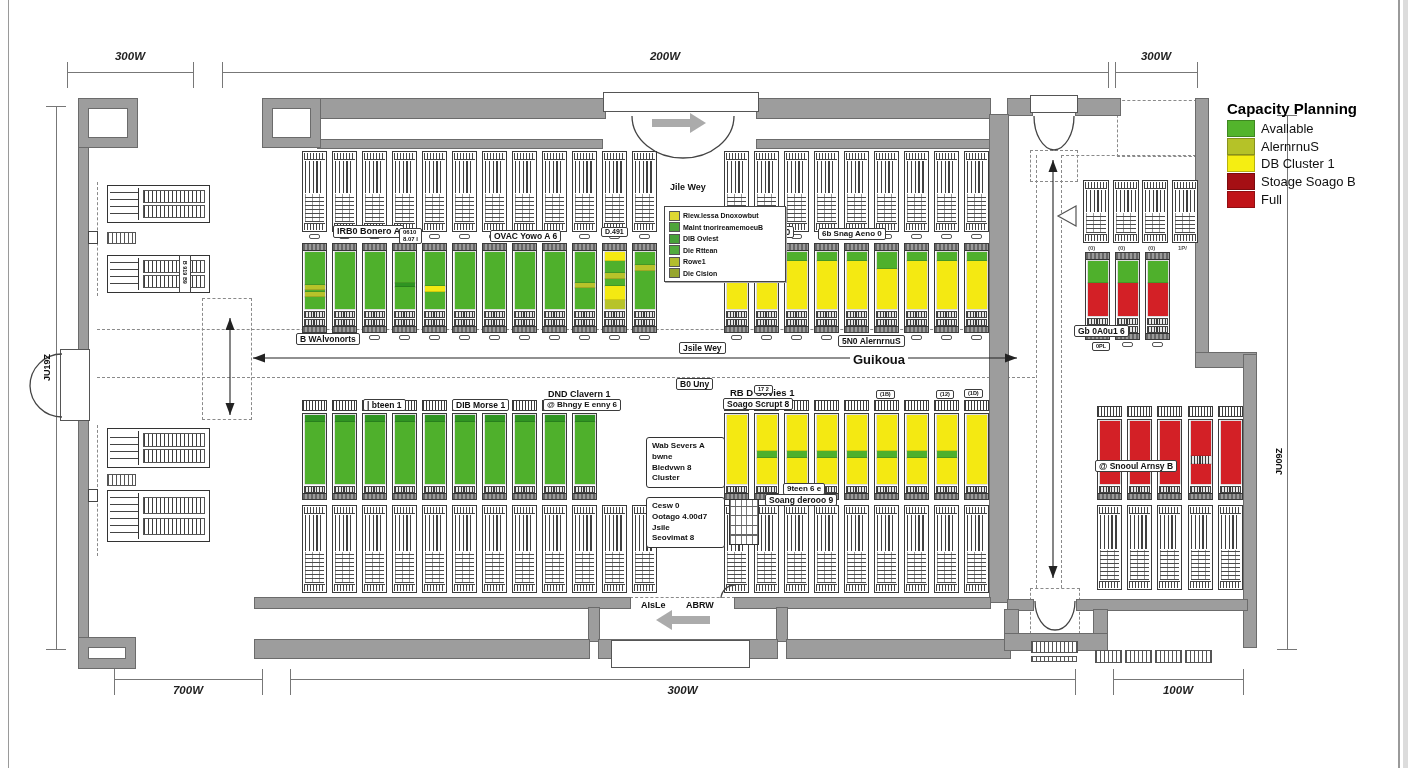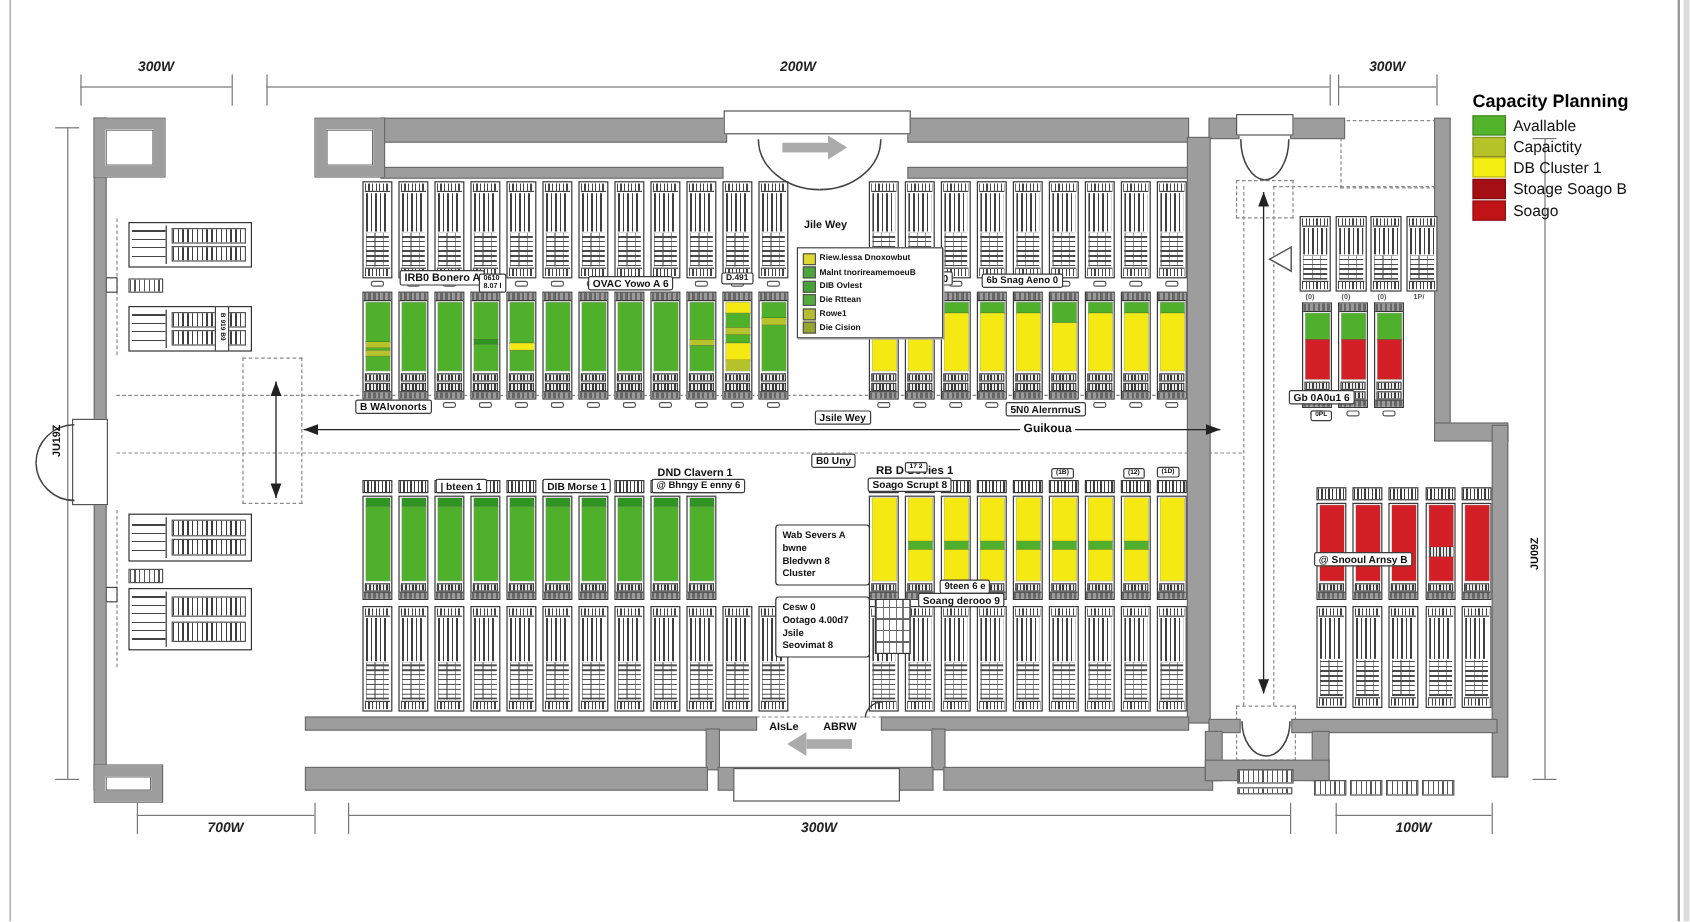--- a/index.html
+++ b/index.html
@@ -62,42 +62,42 @@
   .mini-item{display:flex;align-items:center;height:11.5px;}
   .mini-sw{width:9px;height:8px;margin-right:3px;border:0.5px solid #555;}
   .mini-t{font-size:7px;font-weight:bold;white-space:nowrap;color:#111;}
   .ibox{position:absolute;background:#fff;border:1.4px solid #333;border-radius:3px;padding:3px 5px;z-index:50;}
   .ibox div{font-size:8px;font-weight:bold;line-height:1.35;white-space:nowrap;color:#111;}
 </style>
 </head>
 <body>
 
 <div id="plan">
-  <div class="legend" id="legend" style="left: 1227px; top: 76px;">
+  <div class="legend" id="legend" style="left: 1227px; top: 100px;">
     <div class="legend-title">Capacity Planning</div>
     <div id="legend-items">
         <div class="lg-item">
           <div class="lg-sw" style="background: rgb(83, 180, 44);"></div>
           <div class="lg-t">Avallable</div>
         </div>
         <div class="lg-item">
           <div class="lg-sw" style="background: rgb(181, 194, 40);"></div>
-          <div class="lg-t">Capaictity</div>
+          <div class="lg-t">AlernrnuS</div>
         </div>
         <div class="lg-item">
           <div class="lg-sw" style="background: rgb(245, 238, 18);"></div>
           <div class="lg-t">DB Cluster 1</div>
         </div>
         <div class="lg-item">
           <div class="lg-sw" style="background: rgb(165, 15, 20);"></div>
           <div class="lg-t">Stoage Soago B</div>
         </div>
         <div class="lg-item">
           <div class="lg-sw" style="background: rgb(192, 19, 24);"></div>
-          <div class="lg-t">Soago</div>
+          <div class="lg-t">Full</div>
         </div>
       </div>
   </div>
   <div class="mini" id="mini-legend" style="left: 664px; top: 206px; width: 112px;">
       <div class="mini-item">
         <div class="mini-sw" style="background: rgb(222, 216, 50);"></div>
         <div class="mini-t">Riew.lessa Dnoxowbut</div>
       </div>
       <div class="mini-item">
         <div class="mini-sw" style="background: rgb(78, 165, 59);"></div>
@@ -1139,21 +1139,21 @@
     <div class="abs lab" style="left: 730px; top: 387px; font-size: 9.5px;">RB D Sovies 1</div>
     <div class="abs lab box" style="left: 723px; top: 398px; font-size: 8.5px;">Soago Scrupt 8</div>
     <div class="abs lab box" style="left: 363px; top: 399px; font-size: 8.5px;">| bteen 1</div>
     <div class="abs lab box" style="left: 452px; top: 399px; font-size: 8.5px;">DIB Morse 1</div>
     <div class="abs lab" style="left: 548px; top: 389px; font-size: 9px;">DND Clavern 1</div>
     <div class="abs lab box" style="left: 543px; top: 399px; font-size: 8px;">@ Bhngy E enny 6</div>
     <div class="abs lab box" style="left: 783px; top: 483px; font-size: 8px;">9teen 6 e</div>
     <div class="abs lab box" style="left: 765px; top: 494px; font-size: 8.5px;">Soang derooo 9</div>
     <div class="abs lab box" style="left: 1095px; top: 460px; font-size: 8.5px;">@ Snooul Arnsy B</div>
     <div class="abs lab box" style="left: 1074px; top: 325px; font-size: 8.5px;">Gb 0A0u1 6</div>
-    <div class="abs lab bg" style="left: 850px; top: 352px; font-size: 10px;">Guikoua</div>
+    <div class="abs lab bg" style="left: 850px; top: 352px; font-size: 13px;">Guikoua</div>
     <div class="abs lab" style="left: 641px; top: 600px; font-size: 9px;">AIsLe</div>
     <div class="abs lab" style="left: 686px; top: 600px; font-size: 9px;">ABRW</div>
     <div class="abs lab box" style="left: 754px; top: 385px; font-size: 5.5px;">17 2</div>
     <div class="abs lab box" style="left: 876px; top: 390px; font-size: 5.5px;">(1B)</div>
     <div class="abs lab box" style="left: 936px; top: 390px; font-size: 5.5px;">(12)</div>
     <div class="abs lab box" style="left: 964px; top: 389px; font-size: 5.5px;">(1D)</div>
     <div class="abs lab" style="left: 1088px; top: 245px; font-size: 6px; color: rgb(85, 85, 85);">(0)</div>
     <div class="abs lab" style="left: 1118px; top: 245px; font-size: 6px; color: rgb(85, 85, 85);">(0)</div>
     <div class="abs lab" style="left: 1148px; top: 245px; font-size: 6px; color: rgb(85, 85, 85);">(0)</div>
     <div class="abs lab" style="left: 1178px; top: 245px; font-size: 6px; color: rgb(85, 85, 85);">1P/</div>

